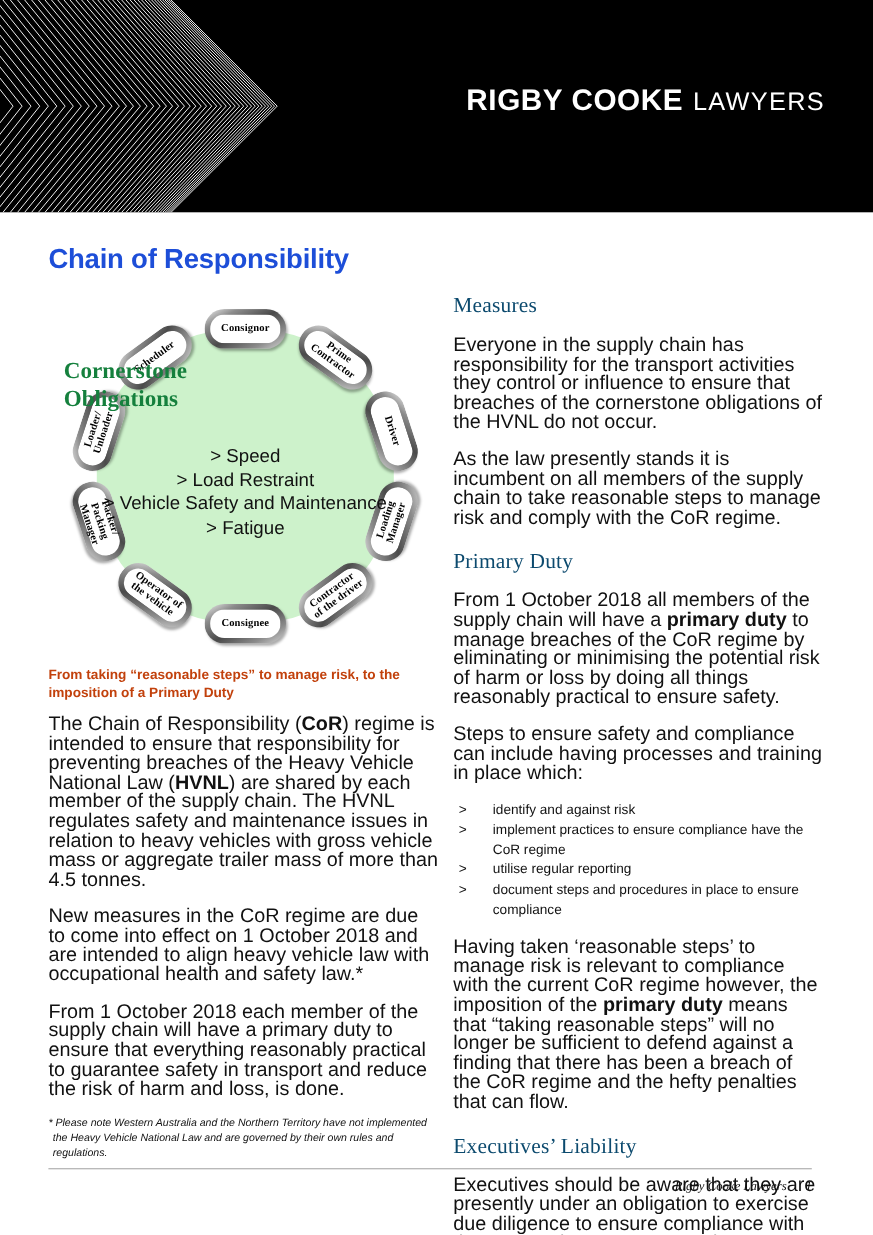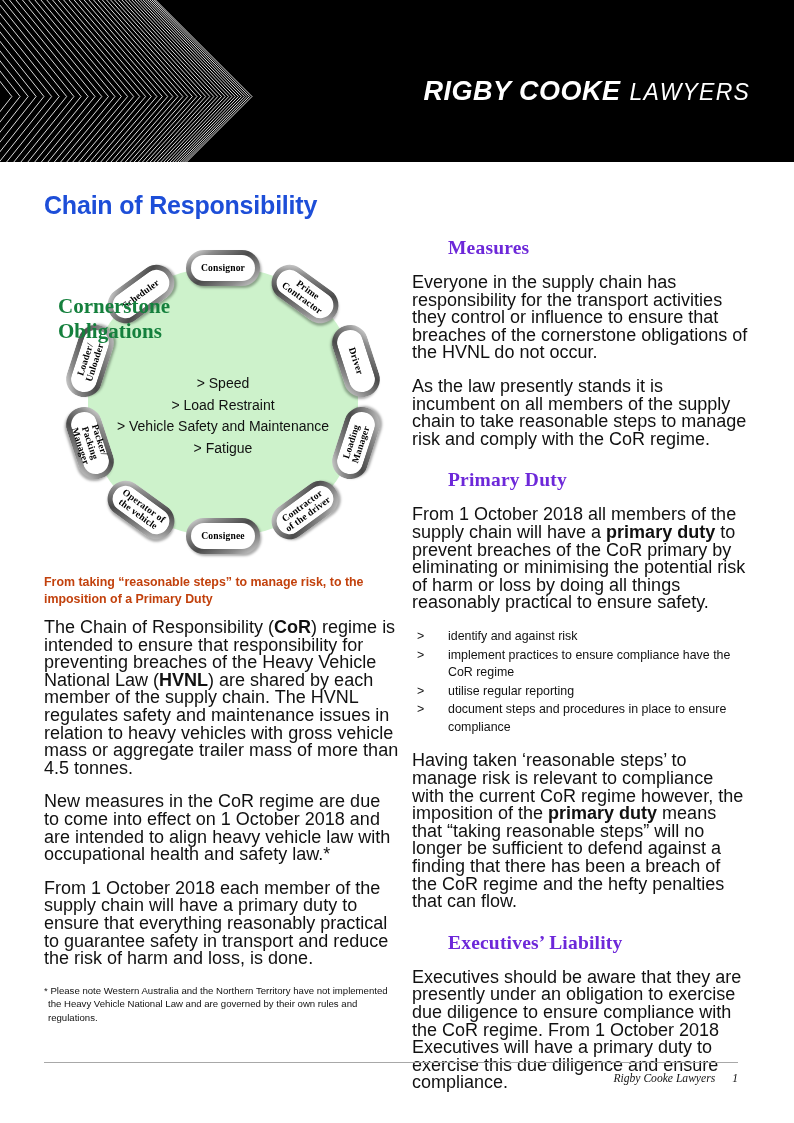--- a/index.html
+++ b/index.html
@@ -17,24 +17,23 @@
     width: 794px;
     height: 1123px;
     overflow: hidden;
     background: #ffffff;
   }
 
   
   .header-banner {
     position: relative;
     width: 794px;
-    height: 162px;
+    height: 193px;
     background: #000000;
     overflow: hidden;
-    font-style: italic;
   }
   .chevron-art {
     position: absolute;
     left: 0; top: 0;
     width: 420px;
     height: 193px;
     pointer-events: none;
   }
   .brand-lockup {
     position: absolute;
@@ -118,21 +117,21 @@
     line-height: 25px;
     color: #15803d;
     z-index: 2;
   }
   .core-list {
     position: absolute;
     left: 0; right: 0;
     top: 127px;
     text-align: center;
     font-family: "Liberation Sans", sans-serif;
-    font-size: 14px;
+    font-size: 17px;
     line-height: 21.5px;
     color: #111111;
     z-index: 2;
   }
   .core-list div { white-space: nowrap; }
 
   .link {
     position: absolute;
     width: 74px;
     height: 36px;
@@ -174,38 +173,38 @@
   p.body {
     font-family: "Liberation Sans", sans-serif;
     font-size: 18px;
     line-height: 17.6px;
     color: #111111;
     margin-bottom: 16px;
   }
   p.body:last-child { margin-bottom: 0; }
   .footnote {
     font-family: "Liberation Sans", sans-serif;
+    font-style: italic;
     font-size: 9.6px;
     line-height: 13.6px;
     color: #111111;
     margin-top: 6px;
     padding-left: 4px;
     text-indent: -4px;
   }
 
   h2.sect {
     font-family: "Liberation Serif", serif;
-    font-weight: 700;
+    font-weight: 400;
     font-size: 19.5px;
     line-height: 24px;
-    color: #6d28d9;
+    color: #0c4a6e;
     margin-top: 2px;
     margin-bottom: 14px;
     letter-spacing: 0.2px;
-    margin-left: 36px;
   }
   h2.sect.spaced { margin-top: 20px; }
 
   ul.steps { list-style: none; margin: 0 0 16px 0; }
   ul.steps li {
     position: relative;
     padding-left: 36px;
     font-family: "Liberation Sans", sans-serif;
     font-size: 12.4px;
     line-height: 17.6px;
@@ -381,21 +380,22 @@
 
       </div>
 
       <div class="col-right">
 
         <h2 class="sect">Measures</h2>
         <p class="body">Everyone in the supply chain has responsibility for the transport activities they control or influence to ensure that breaches of the cornerstone obligations of the HVNL do not occur.</p>
         <p class="body">As the law presently stands it is incumbent on all members of the supply chain to take reasonable steps to manage risk and comply with the CoR regime.</p>
 
         <h2 class="sect spaced">Primary Duty</h2>
-        <p class="body"><span>From 1 October 2018 all members of the supply chain will have a </span><b>primary duty</b><span> to prevent breaches of the CoR primary by eliminating or minimising the potential risk of harm or loss by doing all things reasonably practical to ensure safety.</span></p>
+        <p class="body"><span>From 1 October 2018 all members of the supply chain will have a </span><b>primary duty</b><span> to manage breaches of the CoR regime by eliminating or minimising the potential risk of harm or loss by doing all things reasonably practical to ensure safety.</span></p>
+        <p class="body">Steps to ensure safety and compliance can include having processes and training in place which:</p>
 
         <ul class="steps">
           <li><span class="marker">&gt;</span><span>identify and against risk</span></li>
           <li><span class="marker">&gt;</span><span>implement practices to ensure compliance have the CoR regime</span></li>
           <li><span class="marker">&gt;</span><span>utilise regular reporting</span></li>
           <li><span class="marker">&gt;</span><span>document steps and procedures in place to ensure compliance</span></li>
         </ul>
 
         <p class="body"><span>Having taken ‘reasonable steps’ to manage risk is relevant to compliance with the current CoR regime however, the imposition of the </span><b>primary duty</b><span> means that “taking reasonable steps” will no longer be sufficient to defend against a finding that there has been a breach of the CoR regime and the hefty penalties that can flow.</span></p>
 

